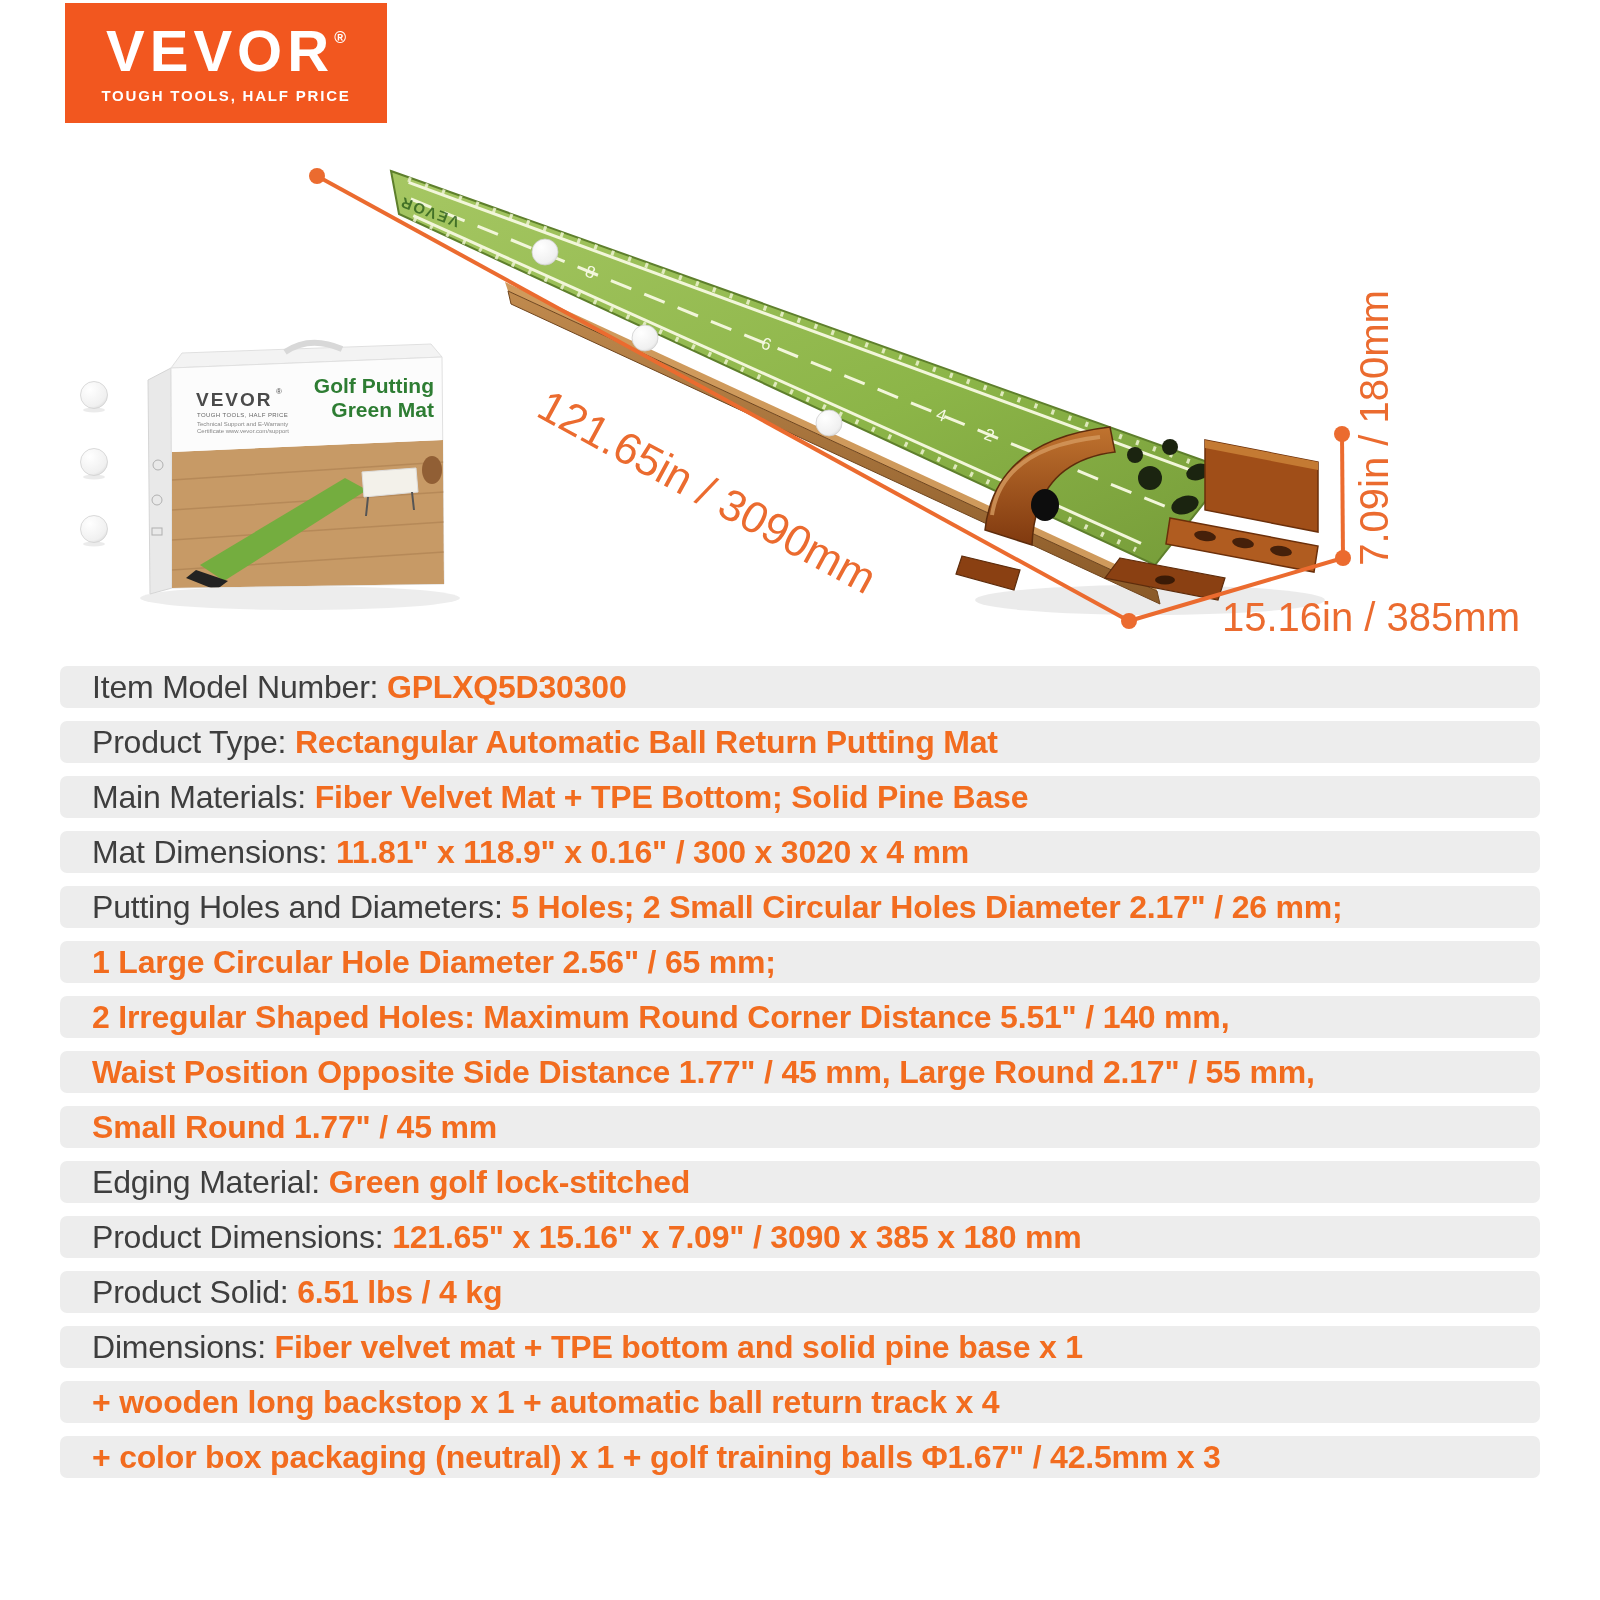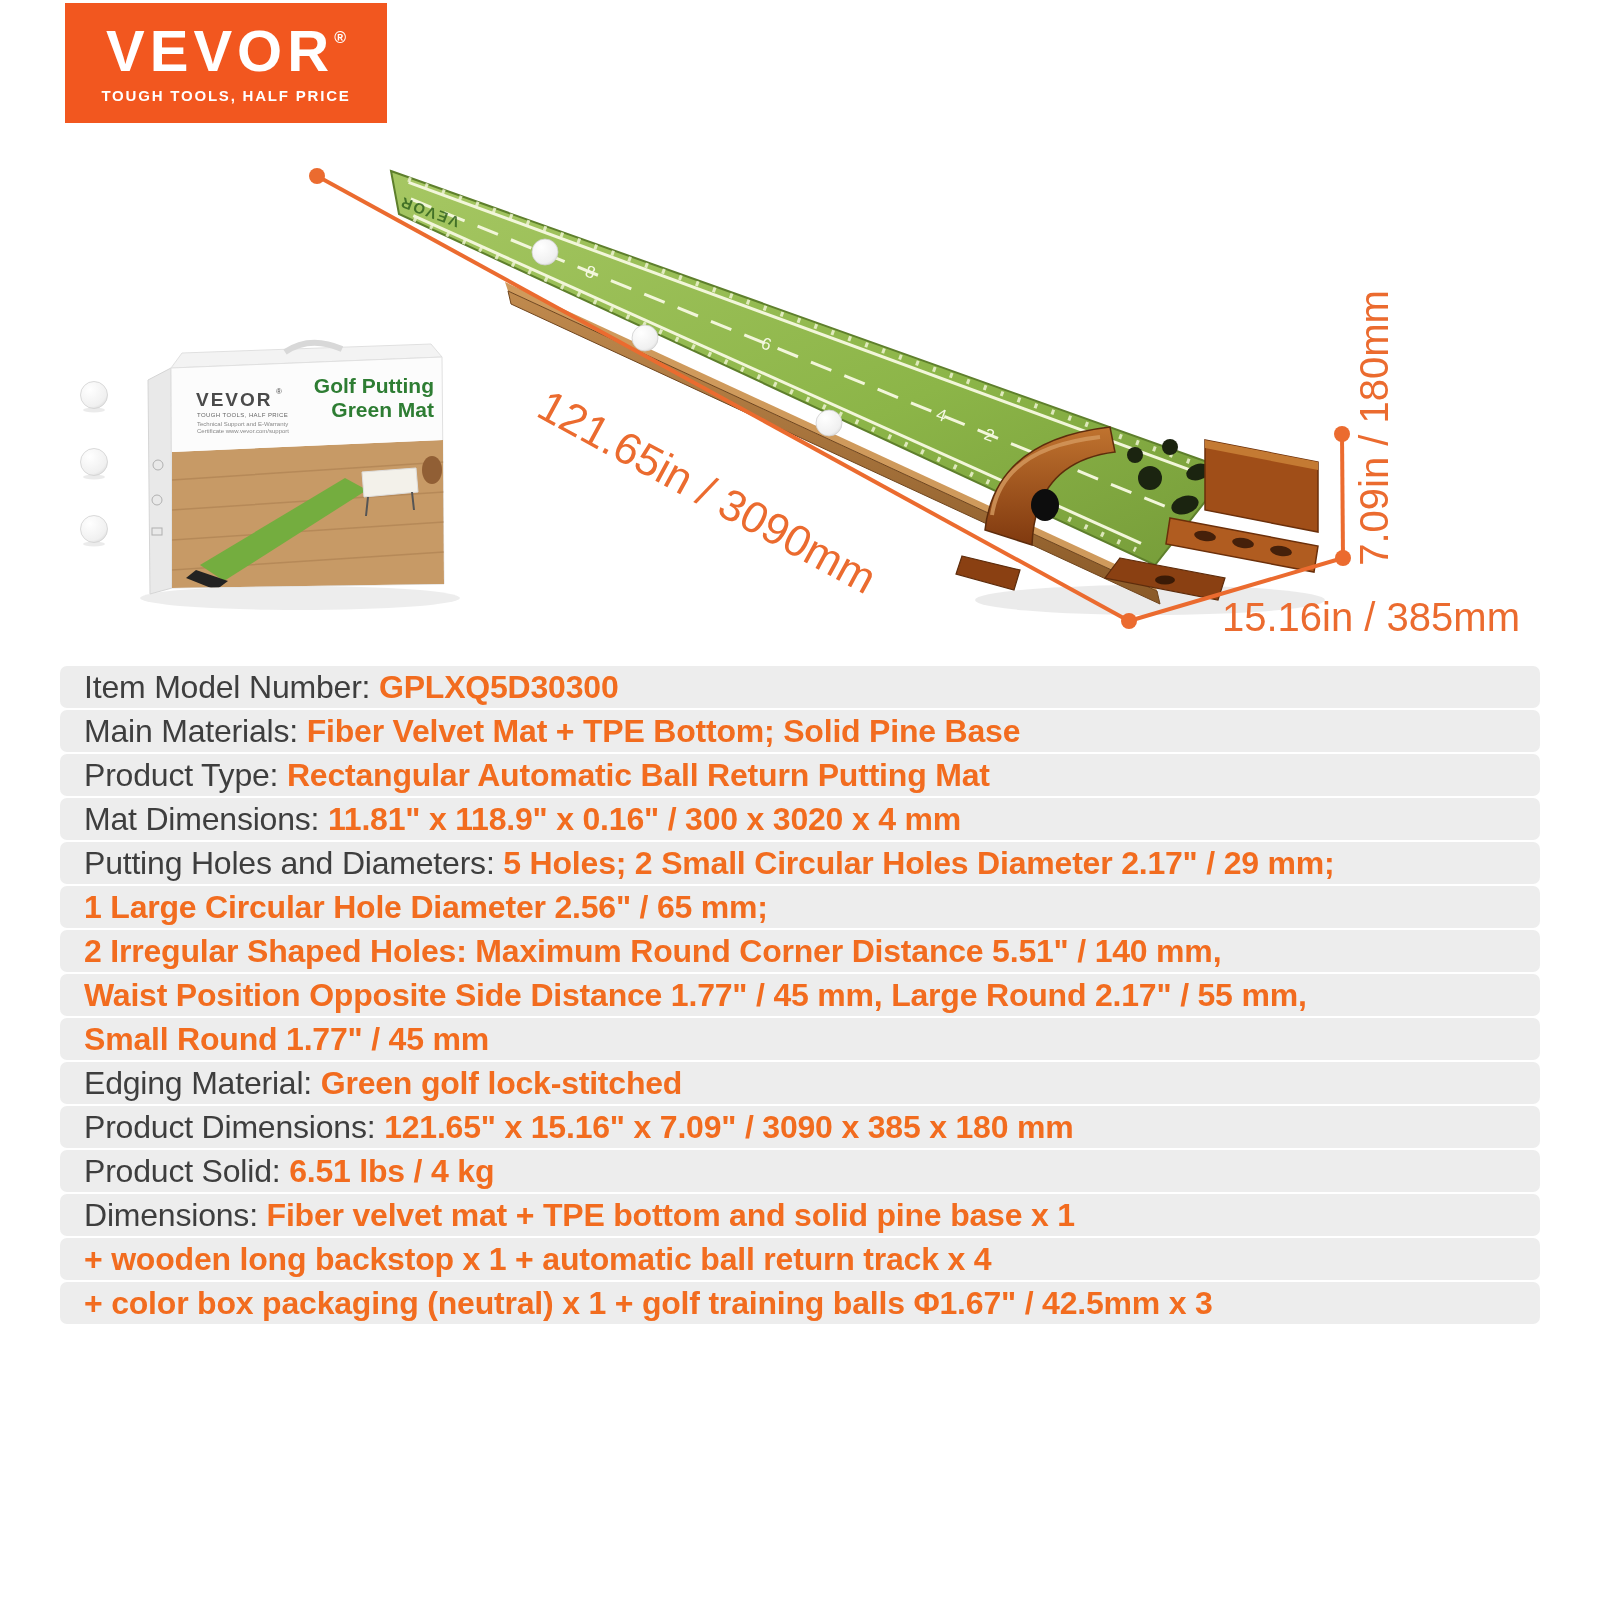--- a/index.html
+++ b/index.html
@@ -11,22 +11,22 @@
         color:#fff;display:flex;flex-direction:column;align-items:center;justify-content:center;}
   .logo-brand{font-size:58px;font-weight:800;letter-spacing:5px;line-height:1;}
   .logo-brand sup{font-size:16px;font-weight:700;vertical-align:28px;letter-spacing:0;}
   .logo-tagline{font-size:15px;font-weight:700;letter-spacing:1.8px;margin-top:7px;}
 
   
   .hero{position:absolute;left:0;top:0;width:1600px;height:660px;}
 
   
   .specs{position:absolute;left:60px;top:666px;width:1480px;}
-  .row{height:42px;line-height:43px;background:#EDEDED;border-radius:7px;margin-bottom:2px;
-       padding-left:24px;font-size:32px;letter-spacing:-0.2px;white-space:nowrap;overflow:hidden;}
+  .row{height:42px;line-height:43px;background:#EDEDED;border-radius:7px;margin-bottom:13px;
+       padding-left:32px;font-size:32px;letter-spacing:-0.2px;white-space:nowrap;overflow:hidden;}
   .row .lbl{color:#3E3E3E;}
   .row .val{color:#F26C1F;font-weight:700;}
 </style>
 </head>
 <body>
 
 <div class="canvas">
 
   <div class="logo">
     <div class="logo-brand"><span>VEVOR</span><sup>®</sup></div>
@@ -170,24 +170,24 @@
       <circle cx="1343" cy="558" r="8" stroke="none"></circle>
       <circle cx="1342" cy="434" r="8" stroke="none"></circle>
     </g>
     <text x="700" y="505" transform="rotate(28.5 700 505)" text-anchor="middle" font-size="44" fill="#EB6B2F">121.65in / 3090mm</text>
     <text x="1388" y="428" transform="rotate(-90 1388 428)" text-anchor="middle" font-size="40" fill="#EB6B2F">7.09in / 180mm</text>
     <text x="1371" y="631" text-anchor="middle" font-size="40" fill="#EB6B2F">15.16in / 385mm</text>
   </svg>
 
   <div class="specs">
     <div class="row"><span class="lbl">Item Model Number: </span><span class="val">GPLXQ5D30300</span></div>
+    <div class="row"><span class="lbl">Product Type: </span><span class="val">Rectangular Automatic Ball Return Putting Mat</span></div>
     <div class="row"><span class="lbl">Main Materials: </span><span class="val">Fiber Velvet Mat + TPE Bottom; Solid Pine Base</span></div>
-    <div class="row"><span class="lbl">Product Type: </span><span class="val">Rectangular Automatic Ball Return Putting Mat</span></div>
     <div class="row"><span class="lbl">Mat Dimensions: </span><span class="val">11.81" x 118.9" x 0.16" / 300 x 3020 x 4 mm</span></div>
-    <div class="row"><span class="lbl">Putting Holes and Diameters: </span><span class="val">5 Holes; 2 Small Circular Holes Diameter 2.17" / 29 mm;</span></div>
+    <div class="row"><span class="lbl">Putting Holes and Diameters: </span><span class="val">5 Holes; 2 Small Circular Holes Diameter 2.17" / 26 mm;</span></div>
     <div class="row"><span class="lbl"></span><span class="val">1 Large Circular Hole Diameter 2.56" / 65 mm;</span></div>
     <div class="row"><span class="lbl"></span><span class="val">2 Irregular Shaped Holes: Maximum Round Corner Distance 5.51" / 140 mm,</span></div>
     <div class="row"><span class="lbl"></span><span class="val">Waist Position Opposite Side Distance 1.77" / 45 mm, Large Round 2.17" / 55 mm,</span></div>
     <div class="row"><span class="lbl"></span><span class="val">Small Round 1.77" / 45 mm</span></div>
     <div class="row"><span class="lbl">Edging Material: </span><span class="val">Green golf lock-stitched</span></div>
     <div class="row"><span class="lbl">Product Dimensions: </span><span class="val">121.65" x 15.16" x 7.09" / 3090 x 385 x 180 mm</span></div>
     <div class="row"><span class="lbl">Product Solid: </span><span class="val">6.51 lbs / 4 kg</span></div>
     <div class="row"><span class="lbl">Dimensions: </span><span class="val">Fiber velvet mat + TPE bottom and solid pine base x 1</span></div>
     <div class="row"><span class="lbl"></span><span class="val">+ wooden long backstop x 1 + automatic ball return track x 4</span></div>
     <div class="row"><span class="lbl"></span><span class="val">+ color box packaging (neutral) x 1 + golf training balls Φ1.67" / 42.5mm x 3</span></div>

